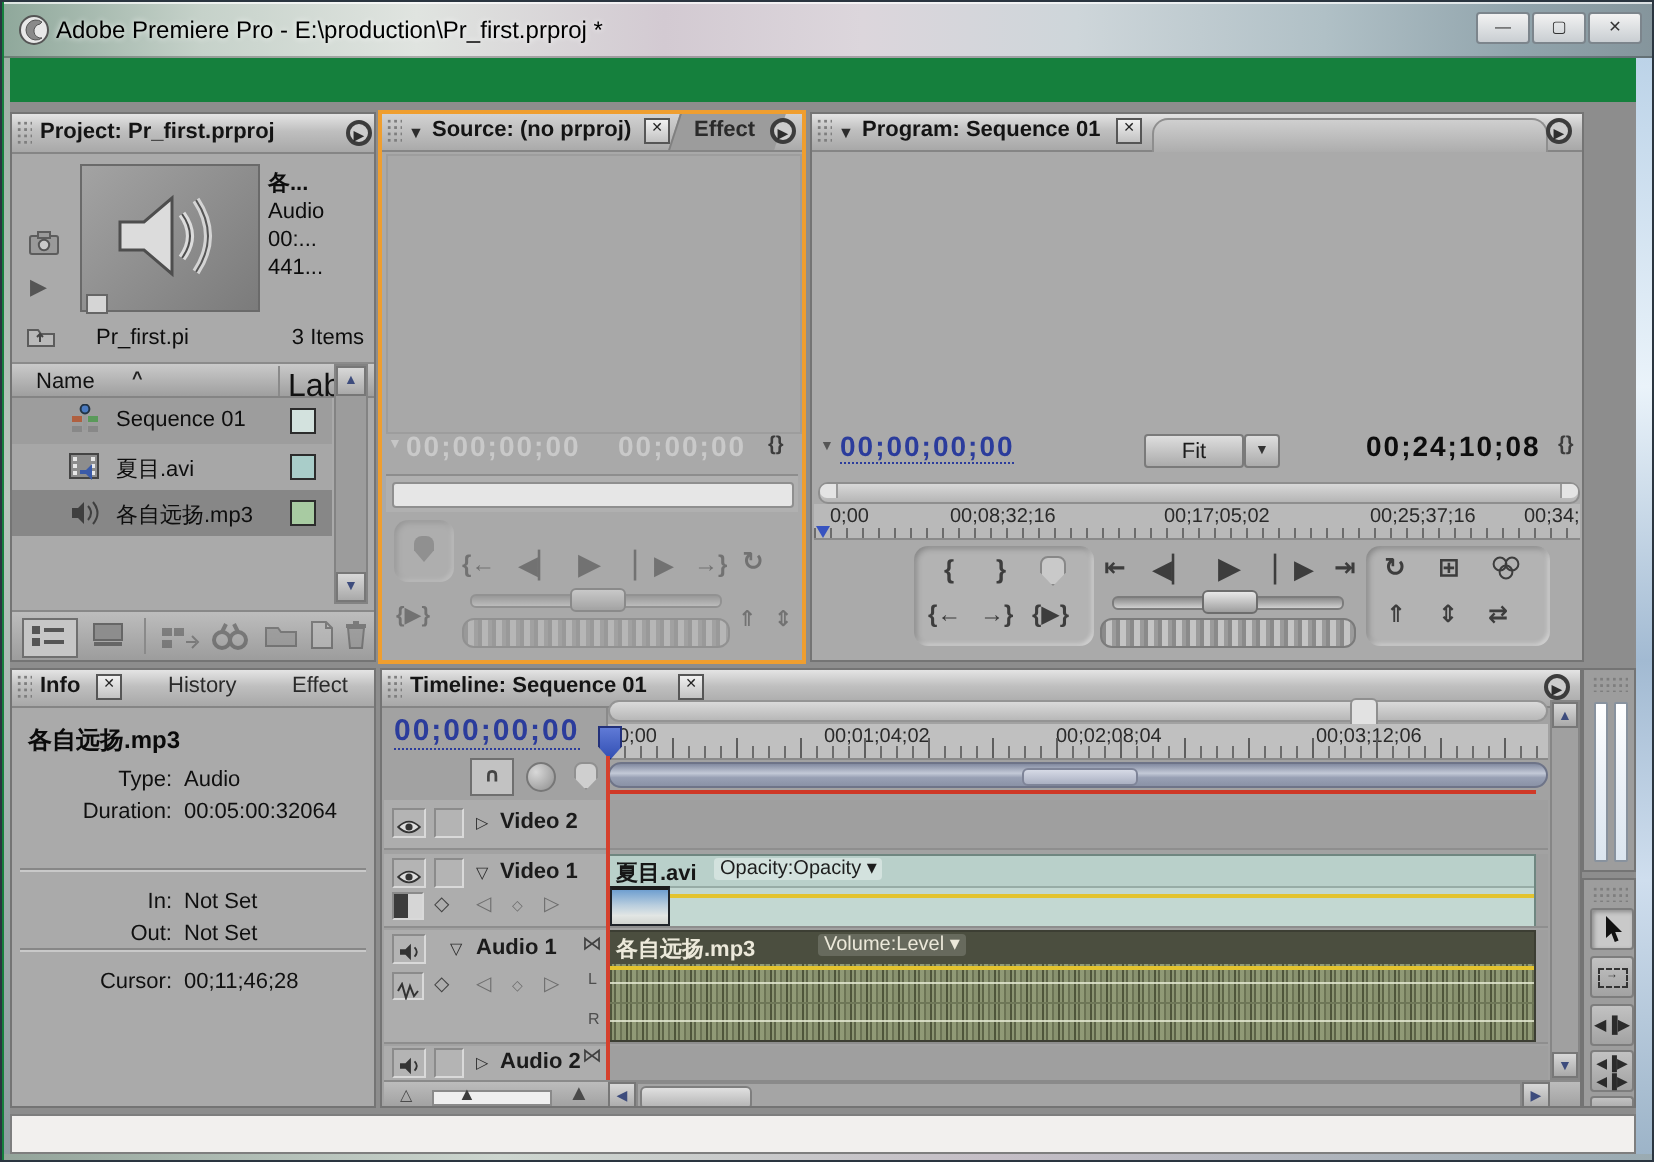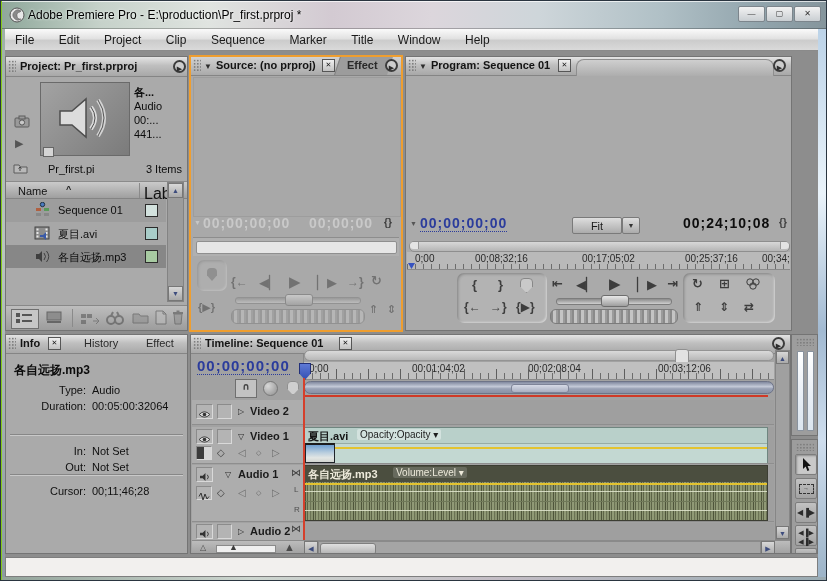--- a/index.html
+++ b/index.html
@@ -1,17 +1,17 @@
 <!DOCTYPE html>
 <html><head>
 <meta charset="utf-8">
 <style>
   html,body{margin:0;padding:0;background:#6b7a84;}
   body{font-family:"Liberation Sans","DejaVu Sans",sans-serif;-webkit-font-smoothing:antialiased;}
-  .win{position:relative;width:827px;height:581px;background:#84cc16;border:1px solid #2a3540;box-sizing:border-box;overflow:hidden;}
+  .win{position:relative;width:827px;height:581px;background:#15803d;border:1px solid #2a3540;box-sizing:border-box;overflow:hidden;}
   .a{position:absolute;}
   
   .titlebar{left:1px;top:0;width:825px;height:28px;
     background:linear-gradient(90deg,#8fa89b,#c6d2ca 12%,#e0e4e0 25%,#d3cad2 40%,#dcd6dc 52%,#ced6da 65%,#b0c0c6 80%,#91a4ac 92%,#85959c);
     box-shadow:inset 0 1px 0 rgba(255,255,255,.7), inset 0 -1px 0 rgba(0,0,0,.25);}
   .title-text{left:26px;top:7px;font-size:12px;color:#000;text-shadow:0 0 3px #fff;}
   .app-icon{left:7px;top:6px;width:16px;height:16px;}
   .winbtn{top:5px;width:25px;height:14px;background:linear-gradient(180deg,#f2f2f2,#c9ced2);border:1px solid #7c858c;border-radius:2px;
     font-size:8px;color:#333;text-align:center;line-height:13px;}
   .frame-left{left:1px;top:28px;width:3px;height:548px;background:linear-gradient(180deg,#9fb0a6,#b9c6bd 40%,#8d9ba0);}
@@ -49,21 +49,21 @@
   .prow{left:0;width:160px;height:23px;}
   .prow .nm{left:52px;top:5px;font-size:11px;color:#0e0e0e;white-space:nowrap;}
   
   .trkname{font-size:11px;font-weight:bold;color:#1b1b1b;white-space:nowrap;}
   .ruler-label{font-size:10px;color:#2a2a2a;white-space:nowrap;}
   .ticks{background:repeating-linear-gradient(90deg,#6c6c6c 0 1px,transparent 1px 8px);}
   .ticks2{background:repeating-linear-gradient(90deg,#5e5e5e 0 1px,transparent 1px 32px);}
   .wave{background:repeating-linear-gradient(90deg,rgba(32,36,16,.62) 0 1px,rgba(32,36,16,.12) 1px 2px,rgba(32,36,16,.5) 2px 3px,rgba(32,36,16,.08) 3px 5px,rgba(32,36,16,.38) 5px 6px,rgba(32,36,16,.14) 6px 8px),#9aa47f;}
   .centerline{height:1px;background:#e2e6d0;opacity:.85;}
   .pill{background:rgba(255,255,255,.38);border-radius:2px;padding:0 3px;font-size:10px;color:#1d1d1d;white-space:nowrap;}
-  .pill-dark{background:rgba(255,255,255,.16);border-radius:2px;padding:0 3px;font-size:10px;color:#ece9da;white-space:nowrap;}
+  .pill-dark{background:rgba(255,255,255,.16);border-radius:2px;padding:0 3px;font-size:10px;color:#ece9da;white-space:nowrap;margin-left:16px;}
   .infolabel{font-size:11px;color:#101010;text-align:right;width:78px;display:inline-block;}
   .infoval{font-size:11px;color:#101010;margin-left:6px;}
   .hr{height:1px;background:#878787;box-shadow:0 1px 0 #c9c9c9;}
   
   .sky{background:
     radial-gradient(70px 26px at 62% 34%,rgba(255,255,255,.95),rgba(255,255,255,0) 70%),
     radial-gradient(95px 32px at 28% 56%,rgba(255,255,255,.97),rgba(255,255,255,0) 72%),
     radial-gradient(130px 42px at 58% 72%,rgba(255,255,255,.92),rgba(255,255,255,0) 75%),
     radial-gradient(60px 20px at 85% 20%,rgba(255,255,255,.55),rgba(255,255,255,0) 70%),
     linear-gradient(180deg,#4d86c0 0%,#6f9fd0 16%,#a6c4dc 36%,#d9e3e6 52%,#e6e7e3 64%,#d6d8d4 82%,#cfd2cd 100%);}
@@ -85,31 +85,20 @@
     <span class="a title-text">Adobe Premiere Pro - E:\production\Pr_first.prproj *</span>
     <div class="a winbtn" style="left:736px;">—</div>
     <div class="a winbtn" style="left:764px;">▢</div>
     <div class="a winbtn" style="left:792px;">✕</div>
   </div>
 
   <div class="a frame-left"></div>
   <div class="a frame-right"></div>
   <div class="a frame-bottom"></div>
 
-  <div class="a menubar">
-    <span class="menu-item">File</span>
-    <span class="menu-item">Edit</span>
-    <span class="menu-item">Project</span>
-    <span class="menu-item">Clip</span>
-    <span class="menu-item">Sequence</span>
-    <span class="menu-item">Marker</span>
-    <span class="menu-item">Title</span>
-    <span class="menu-item">Window</span>
-    <span class="menu-item">Help</span>
-  </div>
 
   <div class="a workspace"></div>
 
   <div class="a panel" style="left:4px;top:55px;width:183px;height:275px;">
     <div class="a phead">
       <div class="a grip"></div>
       <span class="a tabtitle" style="left:14px;top:3px;">Project: Pr_first.prproj</span>
       <div class="a pmenu" style="left:167px;top:3px;">▶</div>
     </div>
 

